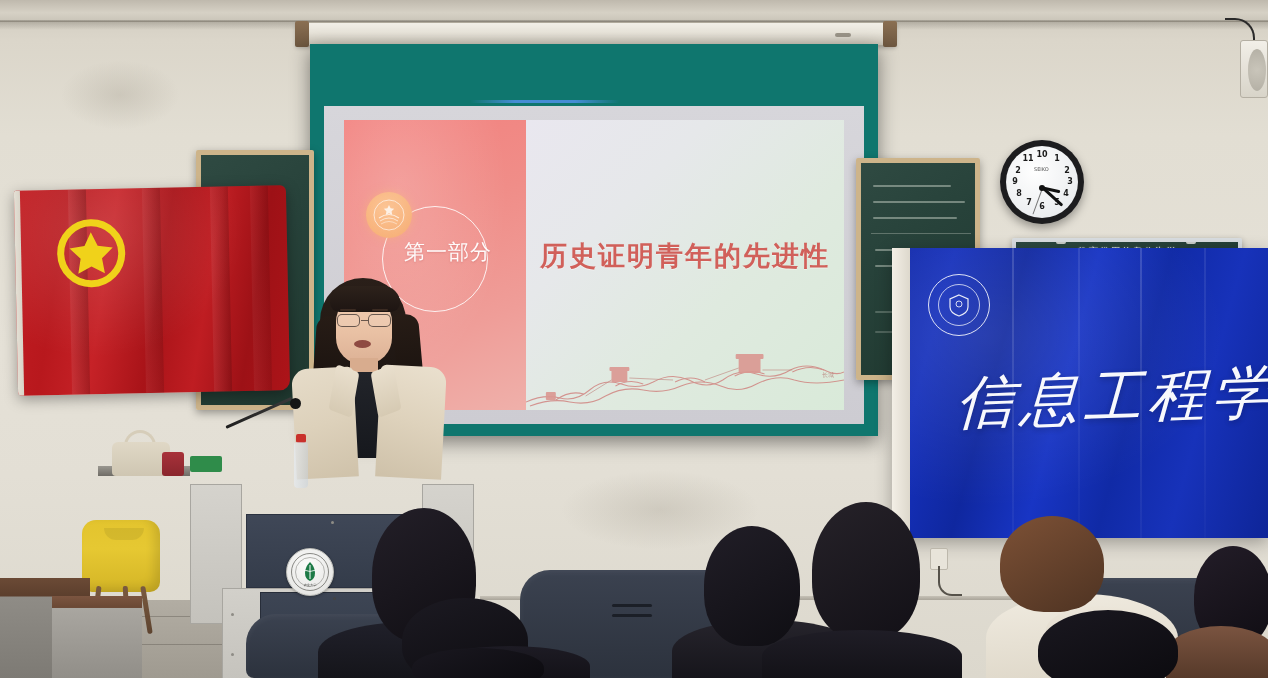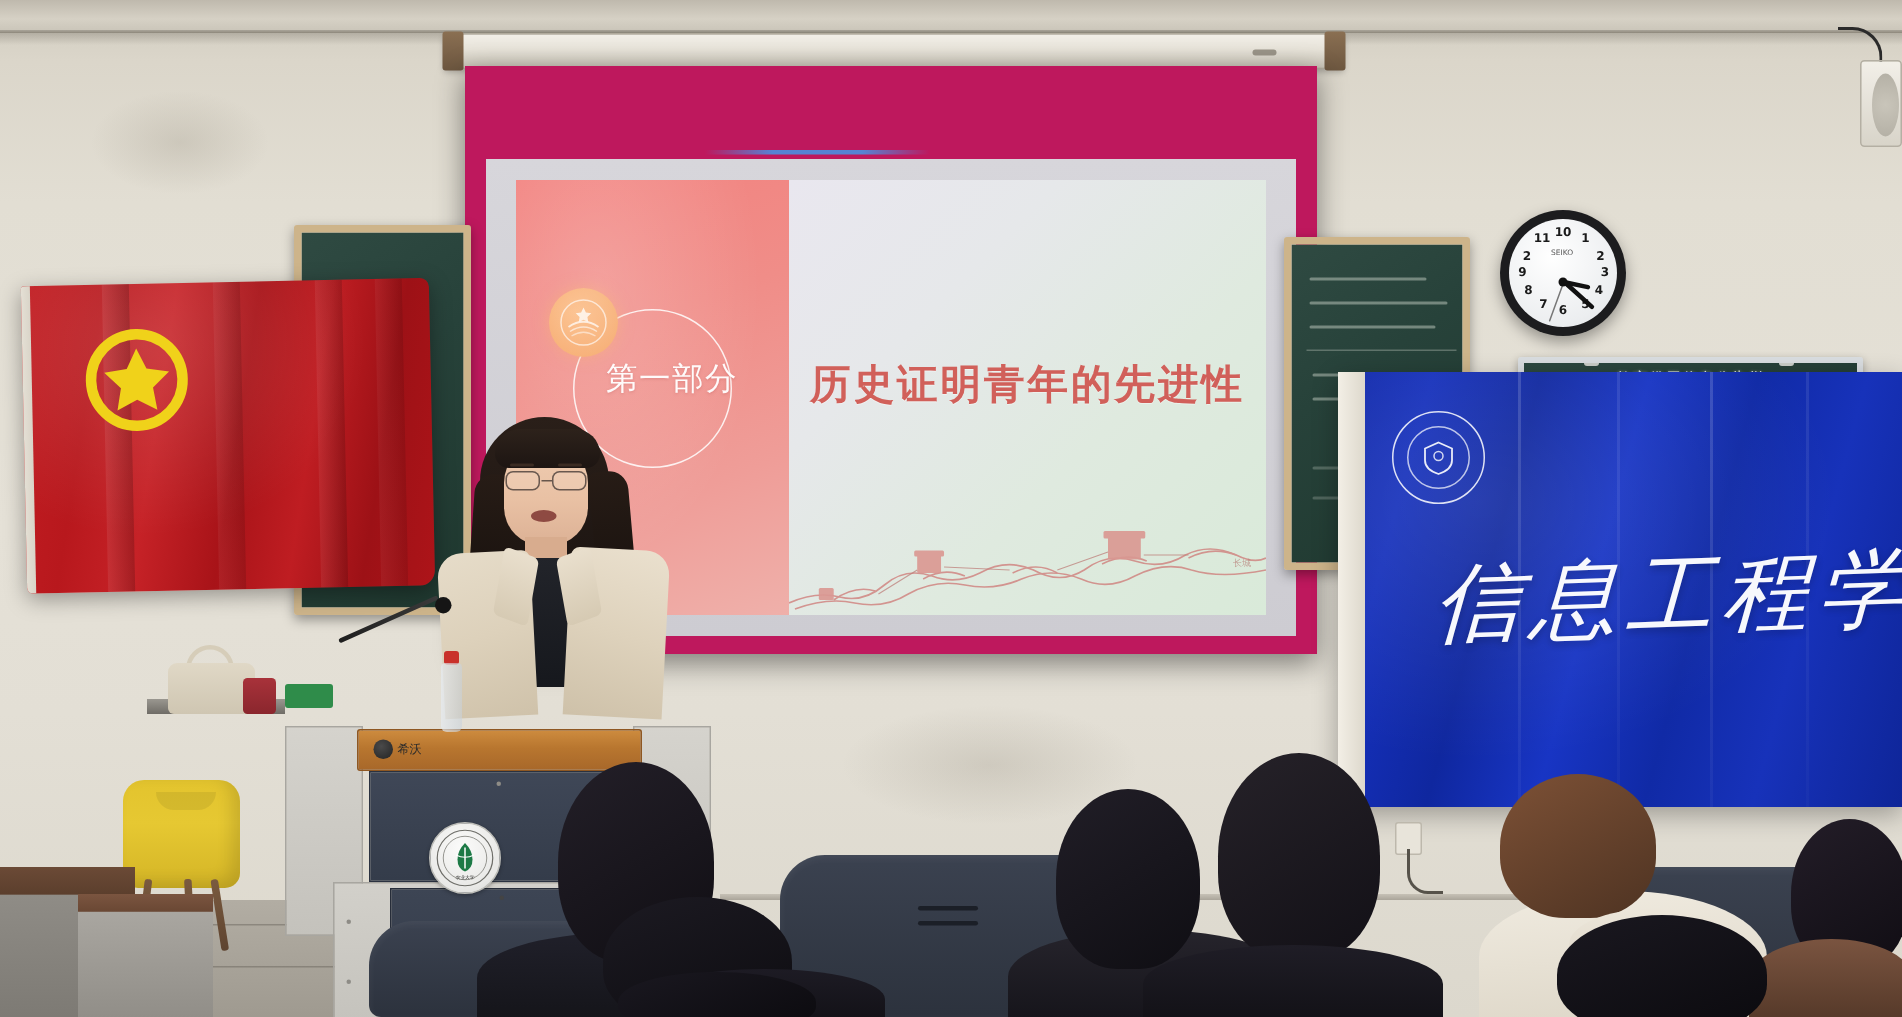--- a/index.html
+++ b/index.html
@@ -52,21 +52,21 @@
   }
   .housing-end.left { left:-2px; }
   .housing-end.right { right:-2px; }
   .housing-knob {
     position:absolute; right:44px; top:10px; width:16px; height:4px;
     background:#9a9488; border-radius:2px;
   }
 
   .screen-frame {
     position: absolute; left: 310px; top: 44px; width: 568px; height: 392px;
-    background: #be185d;
+    background: #0f766e;
     box-shadow: 0 6px 18px rgba(0,0,0,.45);
     padding-left: 32px;
   }
   .screen-surface {
     position:absolute; left: 14px; top: 62px; width: 540px; height: 318px;
     background: linear-gradient(180deg,#d7d6db 0%, #cdccd2 100%);
   }
   
   .slide {
     position:absolute; left: 20px; top: 14px; width: 500px; height: 290px;
@@ -721,26 +721,20 @@
   <div class="podium">
     <div class="green-item"></div>
     <div class="bottle-cap"></div>
     <div class="bottle"></div>
     <div class="mic-arm"></div>
     <div class="mic-head"></div>
 
     <div class="podium-wing left"></div>
     <div class="podium-wing right"></div>
 
-    <div class="podium-top">
-      <div class="podium-logo">
-        <div class="podium-logo-mark"></div>
-        <div class="podium-logo-text">希沃</div>
-      </div>
-    </div>
 
     <div class="podium-panel-up">
       <div class="screw" style="left:84px; top:6px;"></div>
     </div>
 
     <div class="podium-body">
       <div class="screw" style="left:8px; top:24px;"></div>
       <div class="screw" style="left:8px; top:64px;"></div>
     </div>
 

